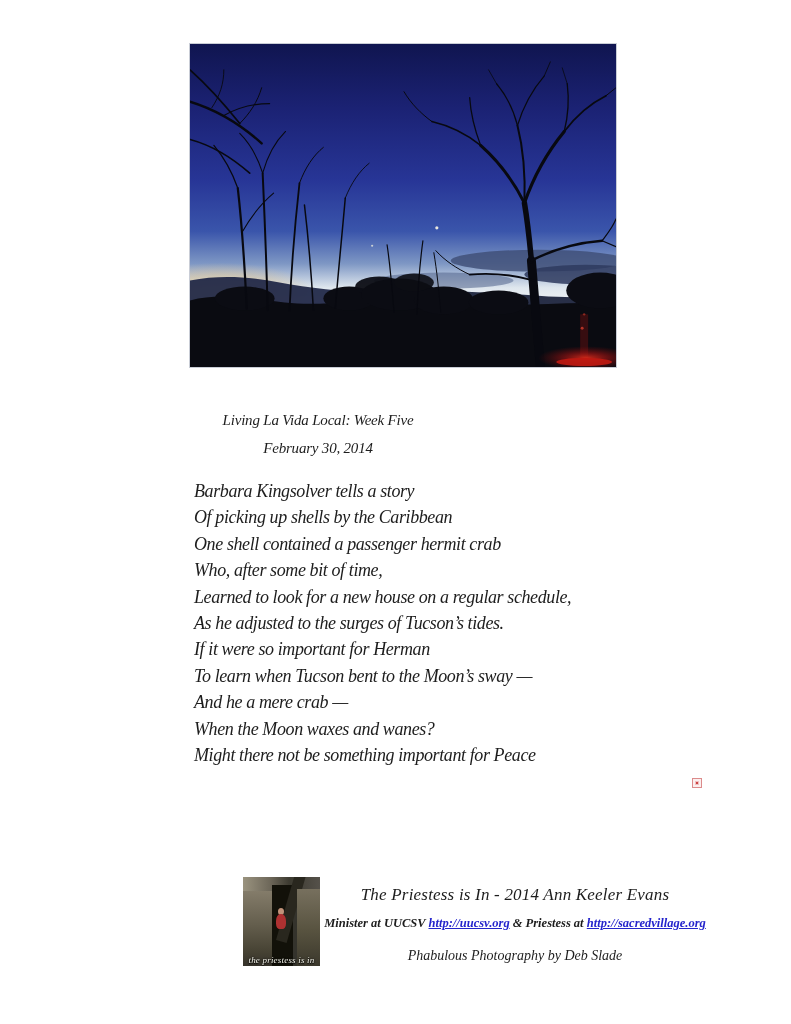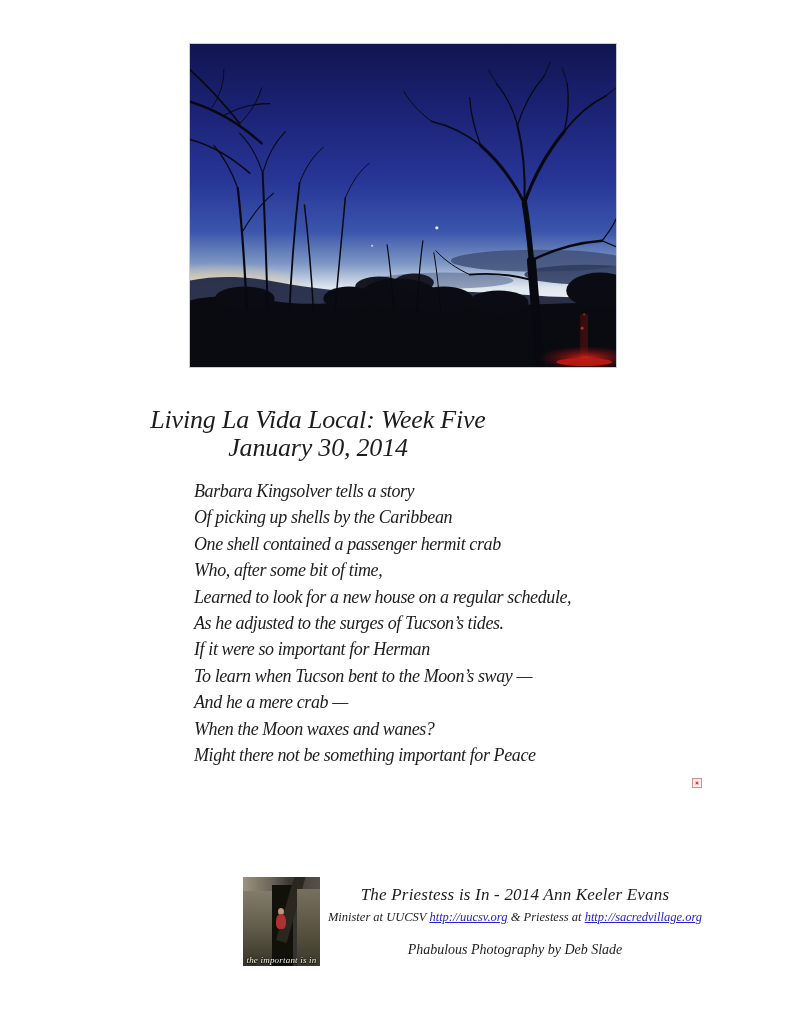--- a/index.html
+++ b/index.html
@@ -10,21 +10,21 @@
   }
   
   .photo{
     position:absolute;left:189px;top:43px;width:428px;height:325px;margin:0;
     border:1px solid #c9cdd6;box-sizing:border-box;overflow:hidden;
   }
   .photo svg{display:block;width:100%;height:100%;}
   
   .title-block{
     position:absolute;left:0;top:406px;width:636px;text-align:center;
-    font-size:26px;line-height:28px;letter-spacing:-0.2px;
+    font-size:15px;line-height:28px;letter-spacing:-0.2px;
   }
   
   .poem{
     position:absolute;left:194px;top:478px;width:560px;
     font-size:18px;line-height:26.4px;letter-spacing:-0.4px;
   }
   
   .broken-icon{
     position:absolute;left:692px;top:778px;width:10px;height:10px;
     border:1px solid #dc8b8b;background:#fbefef;box-sizing:border-box;
@@ -48,21 +48,21 @@
     background:linear-gradient(180deg,#77705e 0%,#57523f 55%,#3b382c 100%);}
   .badge .figure-head{position:absolute;left:35px;top:31px;width:6px;height:7px;background:#c2937a;border-radius:50%;}
   .badge .figure-body{position:absolute;left:33px;top:37px;width:10px;height:15px;background:#ae3131;border-radius:45% 45% 35% 35%;}
   .badge-caption{
     position:absolute;left:0;bottom:1px;width:100%;text-align:center;
     color:#f4f4ea;font-size:9px;font-style:italic;letter-spacing:0.2px;
     text-shadow:0 0 2px #000,0 1px 1px #000;
   }
   .footer-text{position:absolute;left:300px;top:884px;width:430px;text-align:center;}
   .footer-byline{font-size:17px;line-height:22px;letter-spacing:0.2px;}
-  .footer-links{font-size:12.5px;line-height:18px;margin-top:2px;}
+  .footer-links{font-size:12.5px;line-height:18px;margin-top:8px;font-weight:bold;}
   .footer-links a{color:#2424cc;text-decoration:underline;}
   .footer-credit{font-size:14px;margin-top:16px;font-style:italic;}
 </style>
 </head>
 <body>
 
 <div class="page">
 
   <figure class="photo">
     <svg viewBox="0 0 428 325" preserveAspectRatio="none" xmlns="http://www.w3.org/2000/svg">
@@ -170,21 +170,21 @@
         <circle cx="394" cy="286" r="1.5" fill="#d23c2a" opacity="0.8"></circle>
         <circle cx="396" cy="272" r="1.2" fill="#d23c2a" opacity="0.6"></circle>
         <ellipse cx="398" cy="316" rx="48" ry="12" fill="url(#redglow)"></ellipse>
         <ellipse cx="396" cy="320" rx="28" ry="4" fill="#c01a12" opacity="0.9"></ellipse>
       </g>
     </svg>
   </figure>
 
   <header class="title-block">
     <div>Living La Vida Local: Week Five</div>
-    <div>January 30, 2014</div>
+    <div>February 30, 2014</div>
   </header>
 
   <section class="poem">
       <div>Barbara Kingsolver tells a story</div>
       <div>Of picking up shells by the Caribbean</div>
       <div>One shell contained a passenger hermit crab</div>
       <div>Who, after some bit of time,</div>
       <div>Learned to look for a new house on a regular schedule,</div>
       <div>As he adjusted to the surges of Tucson’s tides.</div>
       <div>If it were so important for Herman</div>
@@ -200,21 +200,21 @@
 
   <footer>
     <div class="badge">
       <div class="stone-top"></div>
       <div class="stone-left"></div>
       <div class="doorway"></div>
       <div class="beam"></div>
       <div class="stone-right"></div>
       <div class="figure-head"></div>
       <div class="figure-body"></div>
-      <div class="badge-caption">the important is in</div>
+      <div class="badge-caption">the priestess is in</div>
     </div>
     <div class="footer-text">
       <div class="footer-byline">The Priestess is In - 2014 Ann Keeler Evans</div>
       <div class="footer-links">
         <span>Minister at UUCSV</span>
         <a href="#">http://uucsv.org</a>
         <span>&amp; Priestess at</span>
         <a href="#">http://sacredvillage.org</a>
       </div>
       <div class="footer-credit">Phabulous Photography by Deb Slade</div>

